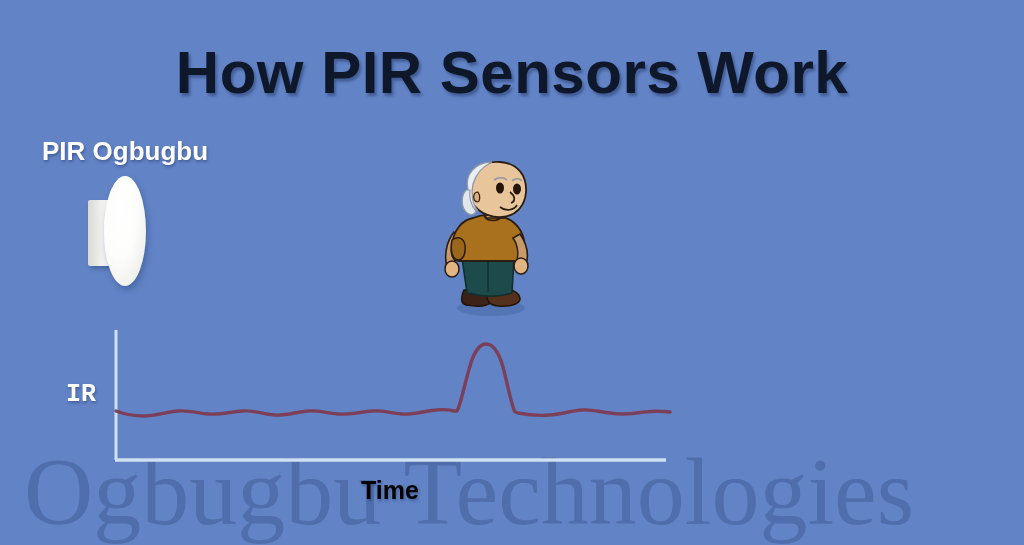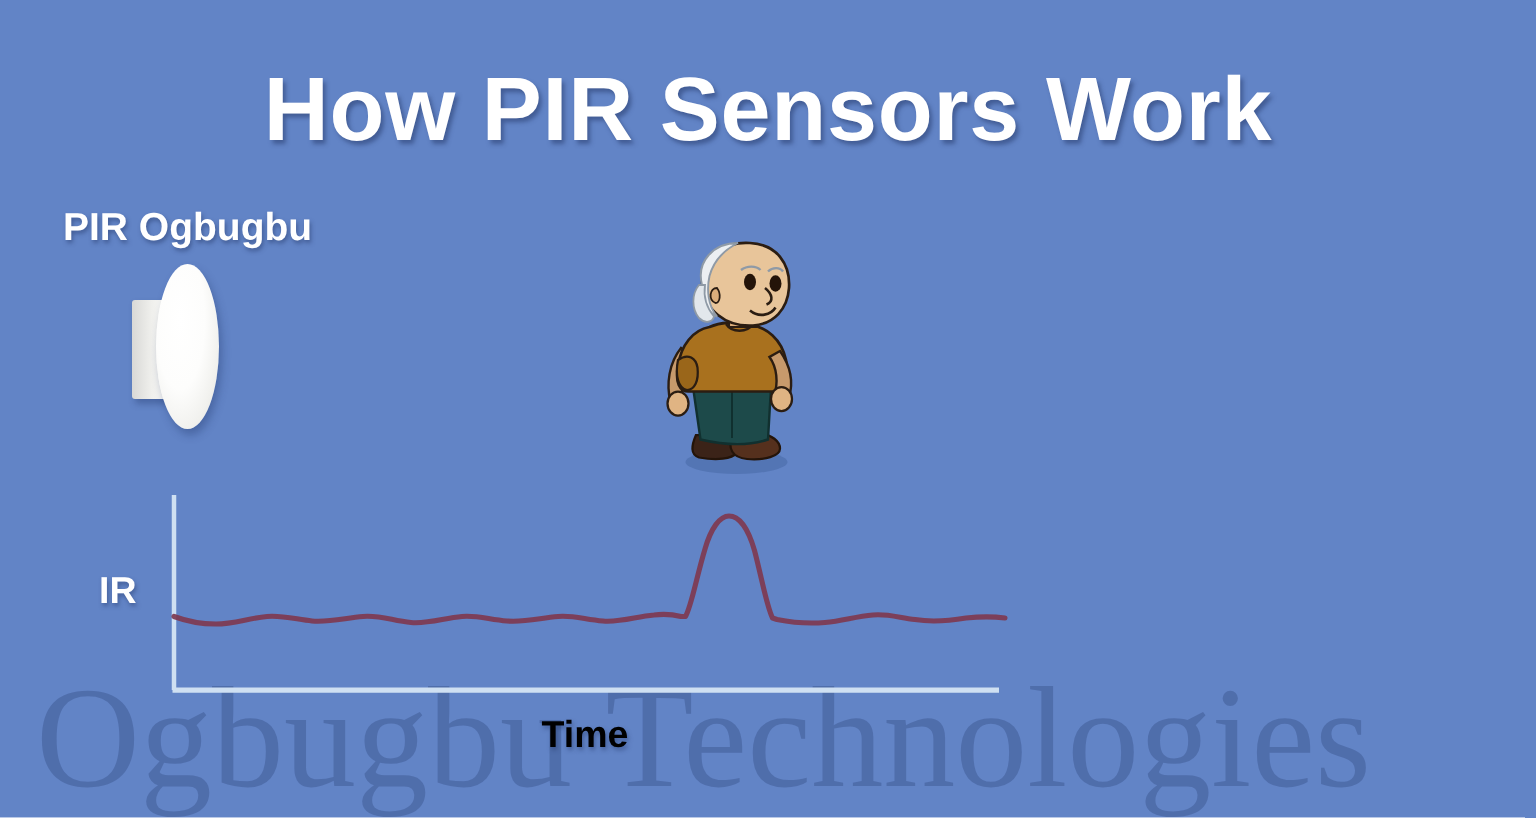--- a/index.html
+++ b/index.html
@@ -24,21 +24,21 @@
   #title {
     position: absolute;
     left: 0;
     top: 38px;
     width: 1024px;
     text-align: center;
     font-family: "Liberation Sans", sans-serif;
     font-weight: bold;
     font-size: 60px;
     letter-spacing: 0.5px;
-    color: #ffffff;
+    color: #0f172a;
     text-shadow: 2px 3px 3px rgba(40,60,110,0.55);
     white-space: nowrap;
   }
 
   
   #pir-label {
     position: absolute;
     left: 42px;
     top: 136px;
     font-family: "Liberation Sans", sans-serif;
@@ -92,21 +92,21 @@
     position: absolute;
     left: 110px;
     top: 326px;
     width: 566px;
     height: 142px;
   }
   #ir-label {
     position: absolute;
     left: 66px;
     top: 380px;
-    font-family: Liberation Sans, sans-serif;
+    font-family: Liberation Mono, monospace;
     font-weight: bold;
     font-size: 25px;
     color: #ffffff;
     text-shadow: 1px 2px 3px rgba(40,60,110,0.5);
   }
   #time-label {
     position: absolute;
     left: 0;
     top: 476px;
     width: 780px;

